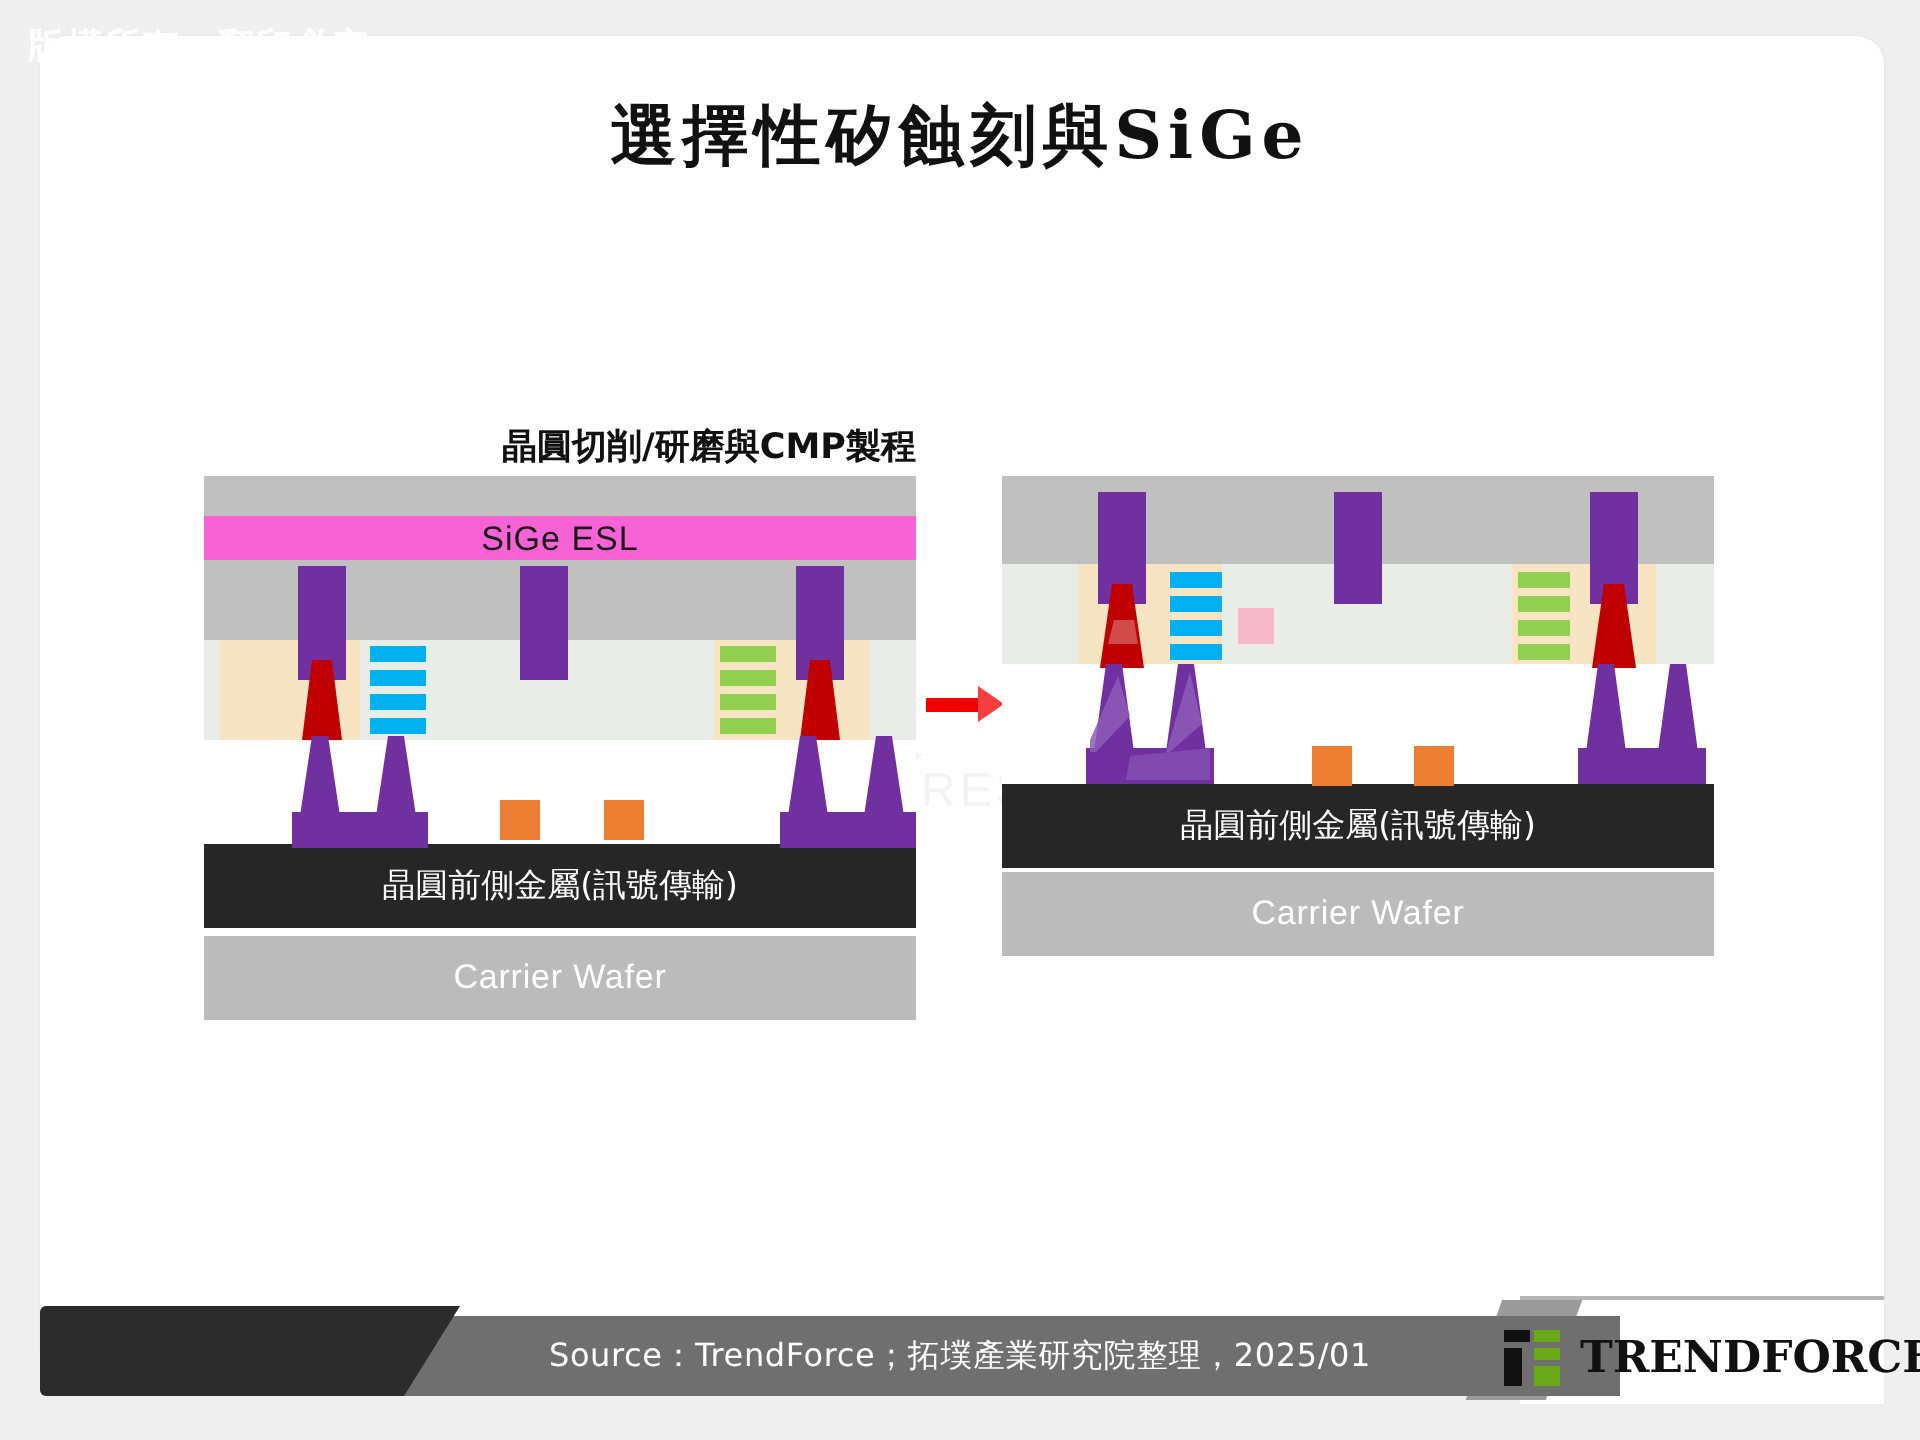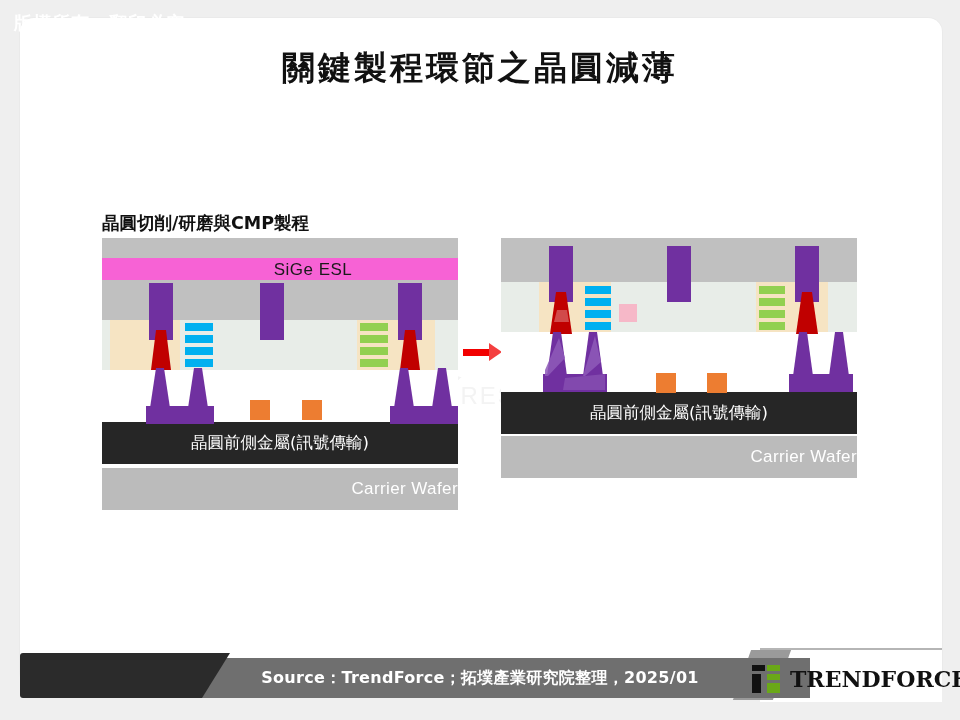--- a/index.html
+++ b/index.html
@@ -76,21 +76,21 @@
     letter-spacing: 2px;
     white-space: nowrap;
   }
   
   .panel-caption {
     position: absolute;
     font-family: "DejaVu Sans", "Liberation Sans", sans-serif;
     font-size: 17.5px;
     font-weight: 700;
     color: #111111;
-    text-align: left;
+    text-align: right;
     white-space: nowrap;
   }
   .stack {
     position: absolute;
     overflow: hidden;
   }
   .band {
     position: absolute;
     left: 0;
     width: 100%;
@@ -113,21 +113,20 @@
     font-family: "DejaVu Sans", "Liberation Sans", sans-serif;
     font-size: 16.5px;
     font-weight: 400;
     color: #ffffff;
   }
   .carrier-label {
     font-size: 17px;
     font-weight: 400;
     color: #ffffff;
     letter-spacing: 0.4px;
-    text-align: right;
   }
   .shape { position: absolute; }
   
   .arrow-shaft {
     position: absolute;
     background: #f20000;
   }
   .arrow-head {
     position: absolute;
     width: 0; height: 0;
@@ -137,21 +136,20 @@
   }
   
   .footer-src {
     position: absolute;
     left: 150px;
     top: 658px;
     width: 660px;
     height: 40px;
     background: #6f6f6f;
     clip-path: polygon(22px 0, 100% 0, 100% 100%, 0 100%);
-    font-weight: bold;
   }
   .footer-src-text {
     position: absolute;
     left: 0; top: 0;
     width: 100%; height: 100%;
     display: flex;
     align-items: center;
     justify-content: center;
     font-family: "DejaVu Sans", "Liberation Sans", sans-serif;
     font-size: 16px;
@@ -241,35 +239,35 @@
     background: #d8d8d8;
   }
 </style>
 </head>
 <body>
 
 <div id="slide">
 
   <div class="card"></div>
 
-  <div class="title">關鍵製程環節之晶圓減薄</div>
+  <div class="title">選擇性矽蝕刻與SiGe</div>
 
   <div class="watermark">
     <div class="wm-cjk">拓墣</div>
     <div class="wm-en">TOPOLOGY RESEARCH INSTITUTE</div>
   </div>
 
   <div class="panel-caption" style="left:102px; top:211px; width:356px;">晶圓切削/研磨與CMP製程</div>
 
   <div class="stack" style="left:102px; top:238px; width:356px; height:272px;">
 
     <div class="band" style="top:0; height:20px; background:#c0c0c0;"></div>
 
     <div class="band" style="top:20px; height:22px; background:#f762d5;"></div>
-    <div class="band-label sige-label" style="top:21px; line-height:22px;padding-left:33px;">SiGe ESL</div>
+    <div class="band-label sige-label" style="top:21px; line-height:22px;">SiGe ESL</div>
 
     <div class="band" style="top:42px; height:40px; background:#c0c0c0;"></div>
 
     <div class="band" style="top:82px; height:50px; background:#e8ede8;"></div>
 
     <div class="band" style="top:132px; height:52px; background:#ffffff;"></div>
 
     <div class="band" style="top:184px; height:42px; background:#262626;"></div>
     <div class="band-label dark-label" style="top:184px; line-height:42px;">晶圓前側金屬(訊號傳輸)</div>
 

